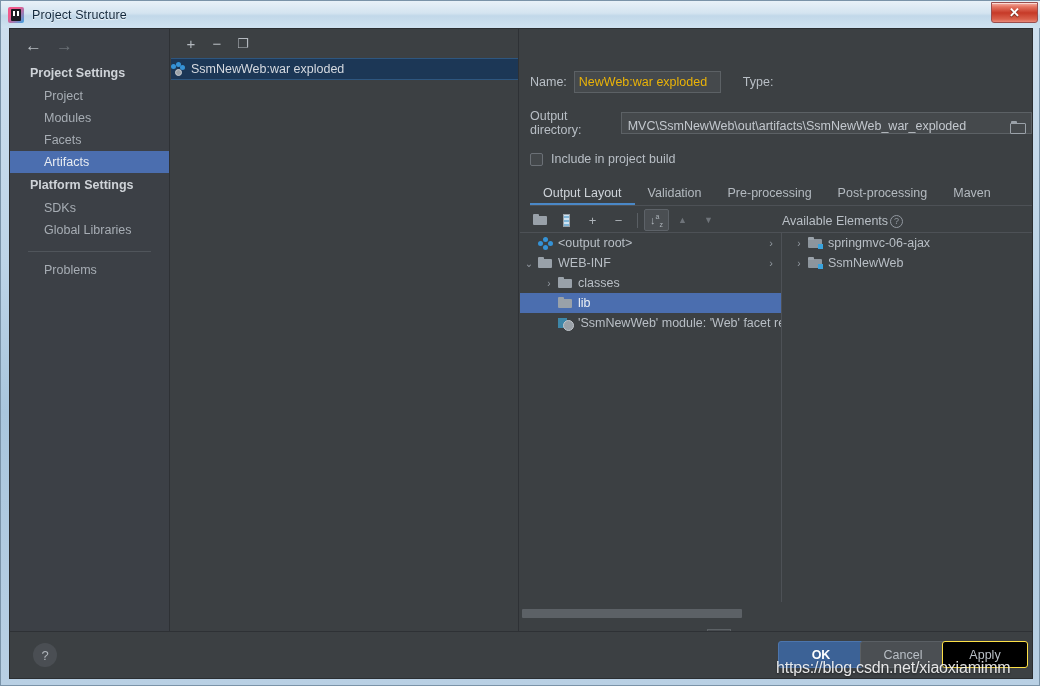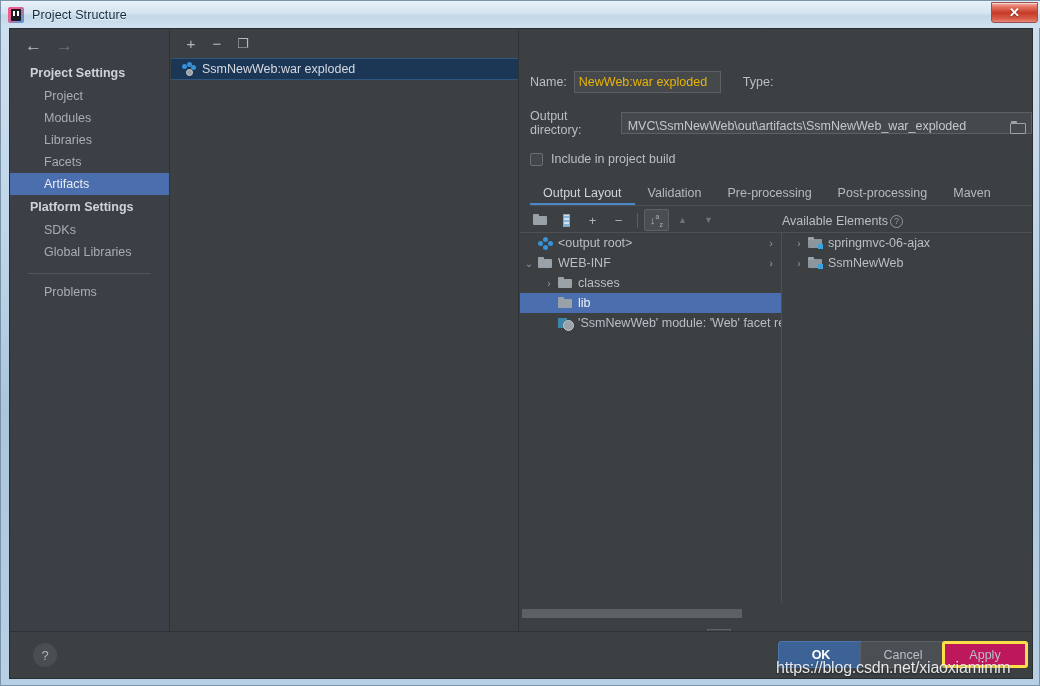--- a/index.html
+++ b/index.html
@@ -113,21 +113,20 @@
     width: 24px; height: 24px; display: flex; align-items: center;
     justify-content: center; color: #b4b9bf; font-size: 15px;
     border-radius: 3px;
   }
   #artifact-item {
     height: 22px; line-height: 22px;
     background: #1c3756;
     border-top: 1px solid #2e567f;
     border-bottom: 1px solid #2e567f;
     display: flex; align-items: center; gap: 6px;
-    padding-left: 11px;
     font-size: 12.5px; color: #d6dae0;
   }
 
   
   .artifact-glyph {
     width: 14px; height: 14px; position: relative; flex: 0 0 auto;
   }
   .artifact-glyph i {
     position: absolute; width: 5px; height: 5px; border-radius: 50%;
     background: #3592d6;
@@ -332,21 +331,21 @@
     display: flex; align-items: center; justify-content: center;
   }
   .dlg-btn {
     position: absolute; top: 9px;
     width: 86px; height: 27px;
     display: flex; align-items: center; justify-content: center;
     font-size: 12.5px; border-radius: 3px;
   }
   #ok-btn { left: 768px; background: #3c6296; border: 1px solid #4c75ad; color: #fff; font-weight: bold; }
   #cancel-btn { left: 850px; background: #4b4f53; border: 1px solid #5a5f64; color: #b9bfc6; }
-  #apply-btn { left: 932px; background: #be185d; border: 3px solid #fde047; color: #b9bfc6; }
+  #apply-btn { left: 932px; background: #000000; border: 1px solid #fde047; color: #b9bfc6; }
 
   
   #watermark {
     position: absolute; left: 775px; top: 658px;
     font-size: 16px; color: rgba(255,255,255,.88);
     font-family: "Liberation Sans", sans-serif;
     white-space: nowrap; letter-spacing: -0.2px;
     text-shadow: 0 1px 2px rgba(0,0,0,.5);
   }
 </style>
@@ -367,21 +366,20 @@
 
     <div id="sidebar">
       <div id="nav-arrows">
         <span class="nav-arrow">←</span>
         <span class="nav-arrow disabled">→</span>
       </div>
 
       <div class="side-group">Project Settings</div>
       <div class="side-item">Project</div>
       <div class="side-item">Modules</div>
-      <div class="side-item">Libraries</div>
       <div class="side-item">Facets</div>
       <div class="side-item selected">Artifacts</div>
 
       <div class="side-group">Platform Settings</div>
       <div class="side-item">SDKs</div>
       <div class="side-item">Global Libraries</div>
 
       <div id="side-divider"></div>
       <div class="side-item" style="margin-top:7px">Problems</div>
     </div>

